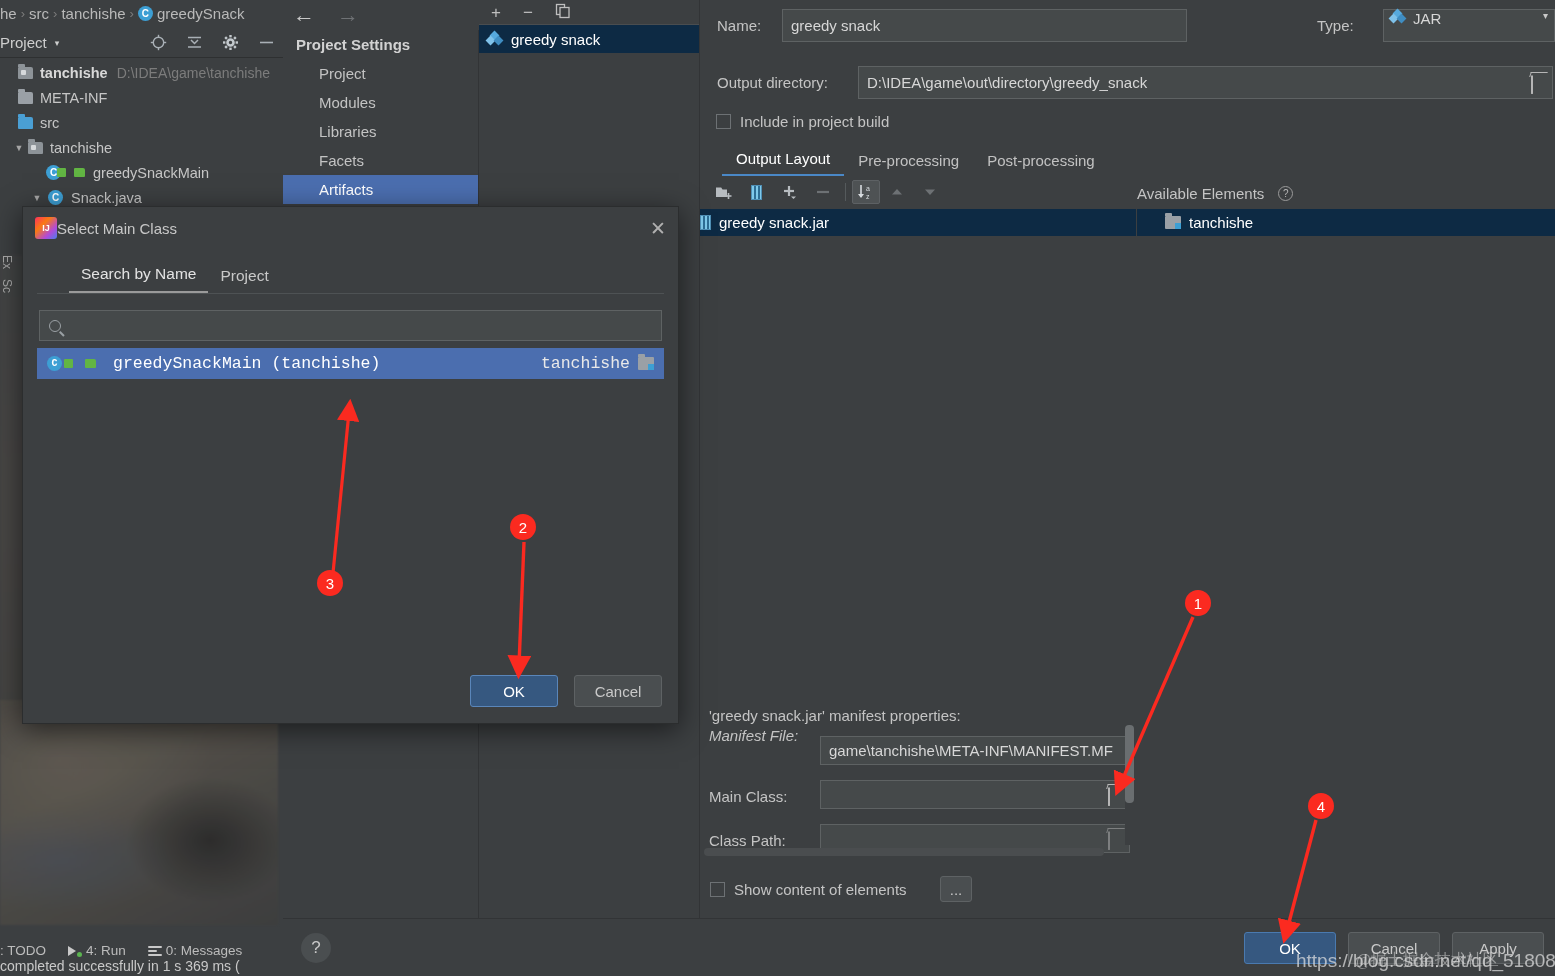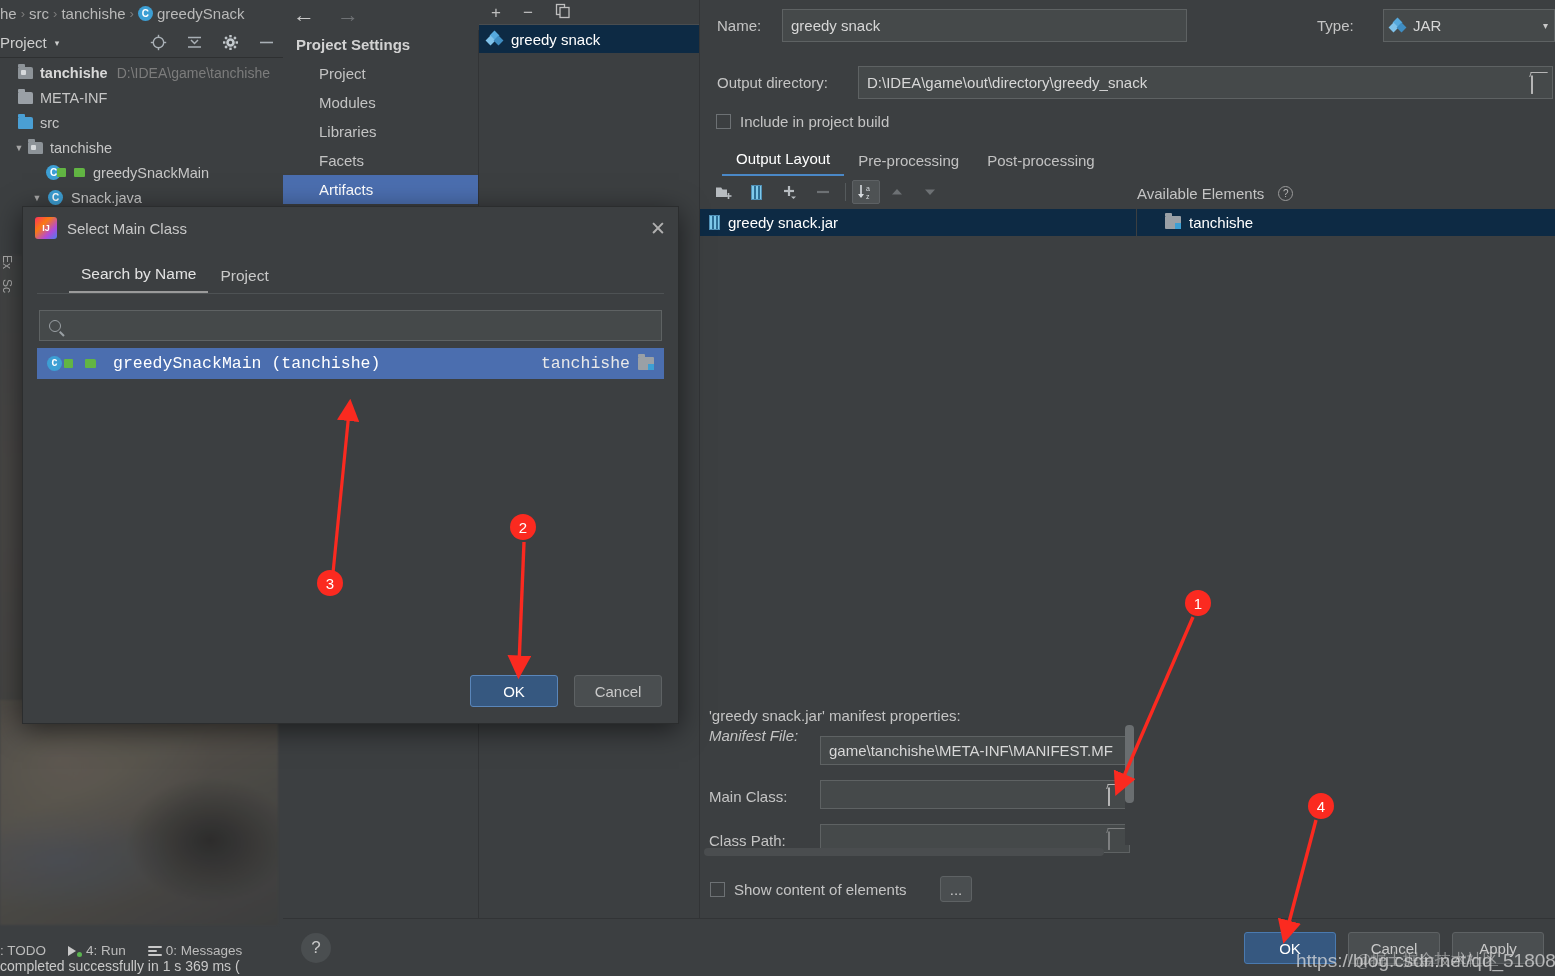--- a/index.html
+++ b/index.html
@@ -129,42 +129,42 @@
 
   
   .ps-right{ position:absolute; left:417px; top:0; width:855px; height:918px; }
   .row-lbl{ position:absolute; font-size:15px; color:#c4c4c4; }
   .txtfield{
     position:absolute; background:#45494a; border:1px solid #5e6263; color:#d7d7d7;
     font-size:15px; display:flex; align-items:center; padding:0 8px; white-space:nowrap; overflow:hidden;
   }
   .combo{
     position:absolute; background:#45494a; border:1px solid #5e6263; color:#d7d7d7;
-    font-size:15px; display:flex; align-items:center; gap:7px; padding:0 6px;
+    font-size:15px; display:flex; gap:7px; padding:0 6px;
   }
   .combo .arrow{ margin-left:auto; font-size:10px; color:#c9c9c9; }
   .chk{ width:15px;height:15px;border:1px solid #6d7174; background:#3c3f41; display:inline-block; }
   .chkrow{ position:absolute; display:flex; align-items:center; gap:9px; font-size:15px; color:#c4c4c4; }
 
   .tabs{ position:absolute; display:flex; align-items:flex-end; gap:0; }
   .tab{ padding:5px 14px 7px; font-size:15px; color:#c2c2c2; }
   .tab.active{ color:#ffffff; border-bottom:2px solid #4a88c7; }
 
   .olayout-toolbar{
     position:absolute; display:flex; align-items:center; gap:0;
   }
   .olb{ width:33px; height:26px; display:flex; align-items:center; justify-content:center; color:#b7bcc0; font-size:16px; }
   .olb.boxed{ background:#4e5254; border:1px solid #5d6164; border-radius:2px; width:28px;height:24px;}
   .olb.dim{ color:#6d7174; }
   .vsep{ width:1px; height:18px; background:#555a5c; margin:0 6px; }
 
   .listhdr{ position:absolute; font-size:15px; color:#c4c4c4; display:flex; align-items:center; gap:14px;}
   .qmark{ width:15px;height:15px;border:1px solid #9a9a9a; border-radius:50%; font-size:10px; display:inline-flex;align-items:center;justify-content:center;color:#b9b9b9;}
 
-  .elt-row{ position:absolute; height:27px; display:flex; align-items:center; gap:8px; padding-left:9px; font-size:15px; color:#ffffff; background:#0d2a44; }
+  .elt-row{ position:absolute; height:27px; display:flex; align-items:center; gap:8px; padding-left:0; font-size:15px; color:#ffffff; background:#0d2a44; }
 
   .jarbar{ width:11px;height:15px; background:linear-gradient(90deg,#7fc9ea 0 2px,#2d6d94 2px 4px,#7fc9ea 4px 6px,#2d6d94 6px 8px,#7fc9ea 8px 11px); border:1px solid #4f8fb5;}
   .modfolder{ position:relative; width:16px;height:13px;background:#9aa0a6;border-radius:1px;}
   .modfolder:before{content:"";position:absolute;left:0;top:-3px;width:7px;height:3px;background:#9aa0a6;border-radius:1px 1px 0 0;}
   .modfolder:after{content:"";position:absolute;right:0px;bottom:0px;width:6px;height:6px;background:#3d9fd4;}
 
   
   .manifest-box{ position:absolute; left:0; top:700px; width:440px; height:160px; }
   .mf-title{ position:absolute; left:9px; top:7px; font-size:15px; color:#c4c4c4; white-space:nowrap;}
   .mf-scroll{ position:absolute; right:6px; top:25px; width:9px; height:120px; background:#3c3f41;}
@@ -190,21 +190,21 @@
   }
   .btn.primary{ background:#365880; border:1px solid #4a7ab0; color:#ffffff; }
   .btn.normal{ background:#4a4e50; border:1px solid #5e6264; color:#c9c9c9; }
 
   
   .smc{
     position:absolute; left:22px; top:206px; width:657px; height:518px;
     background:#3c3f41; border:1px solid #2b2d2e;
     box-shadow:0 6px 26px rgba(0,0,0,.55);
   }
-  .smc-title{ height:42px; display:flex; align-items:center; gap:10px; padding:0 12px; }
+  .smc-title{ height:42px; display:flex; align-items:center; padding:0 12px; }
   .smc-logo{ width:22px;height:22px;border-radius:3px;
     background:linear-gradient(135deg,#fe315d 0%,#f97a12 35%,#b24ad8 70%,#4a7ef0 100%);
     position:relative; }
   .smc-logo:after{ content:"IJ"; position:absolute; inset:0; display:flex;align-items:center;justify-content:center;
     font-size:9px;font-weight:bold;color:#fff; }
   .smc-title-text{ font-size:15px; color:#c8c8c8; }
   .smc-close{ margin-left:auto; font-size:19px; color:#b0b0b0; }
 
   .smc-tabs{ display:flex; align-items:flex-end; padding-left:46px; margin-top:12px; }
   .smc-tab{ font-size:15.5px; color:#c9c9c9; padding:4px 12px 8px; }

